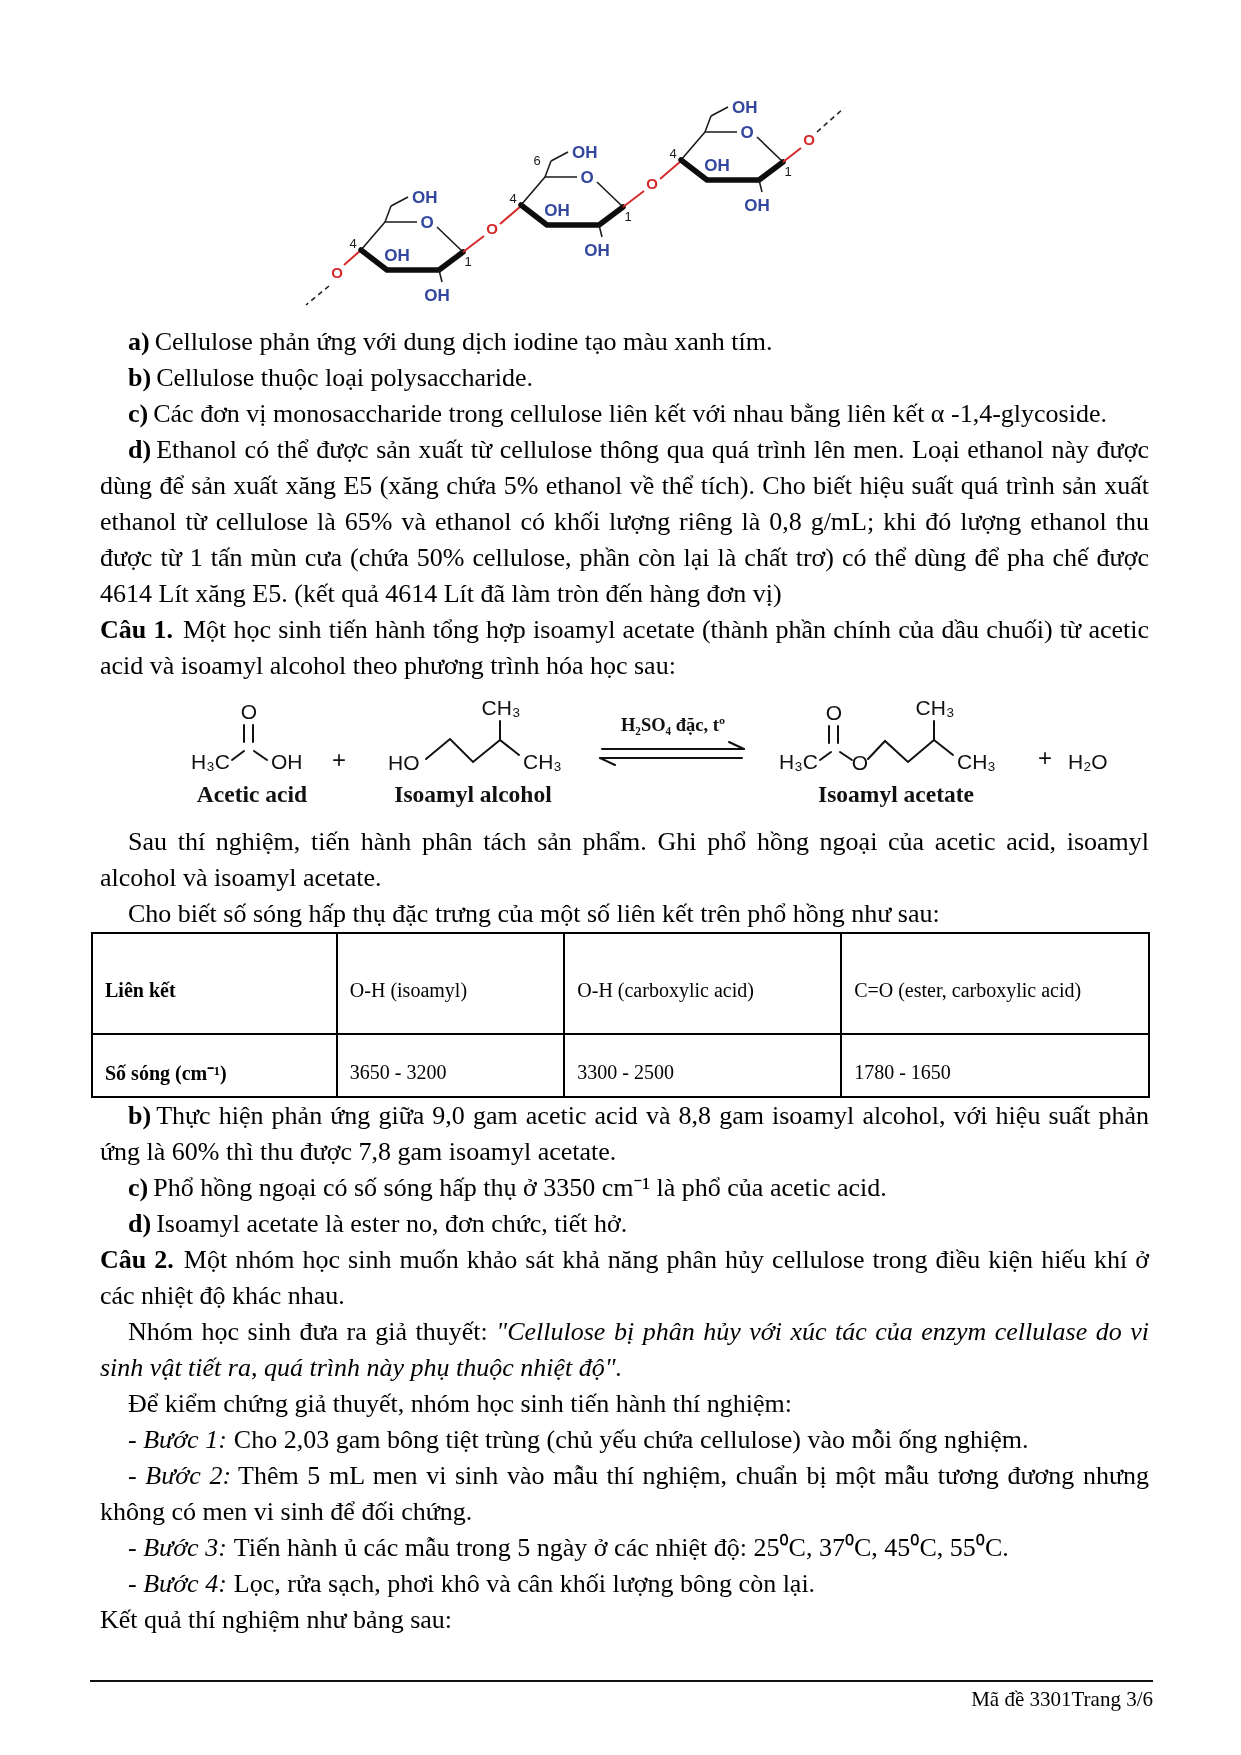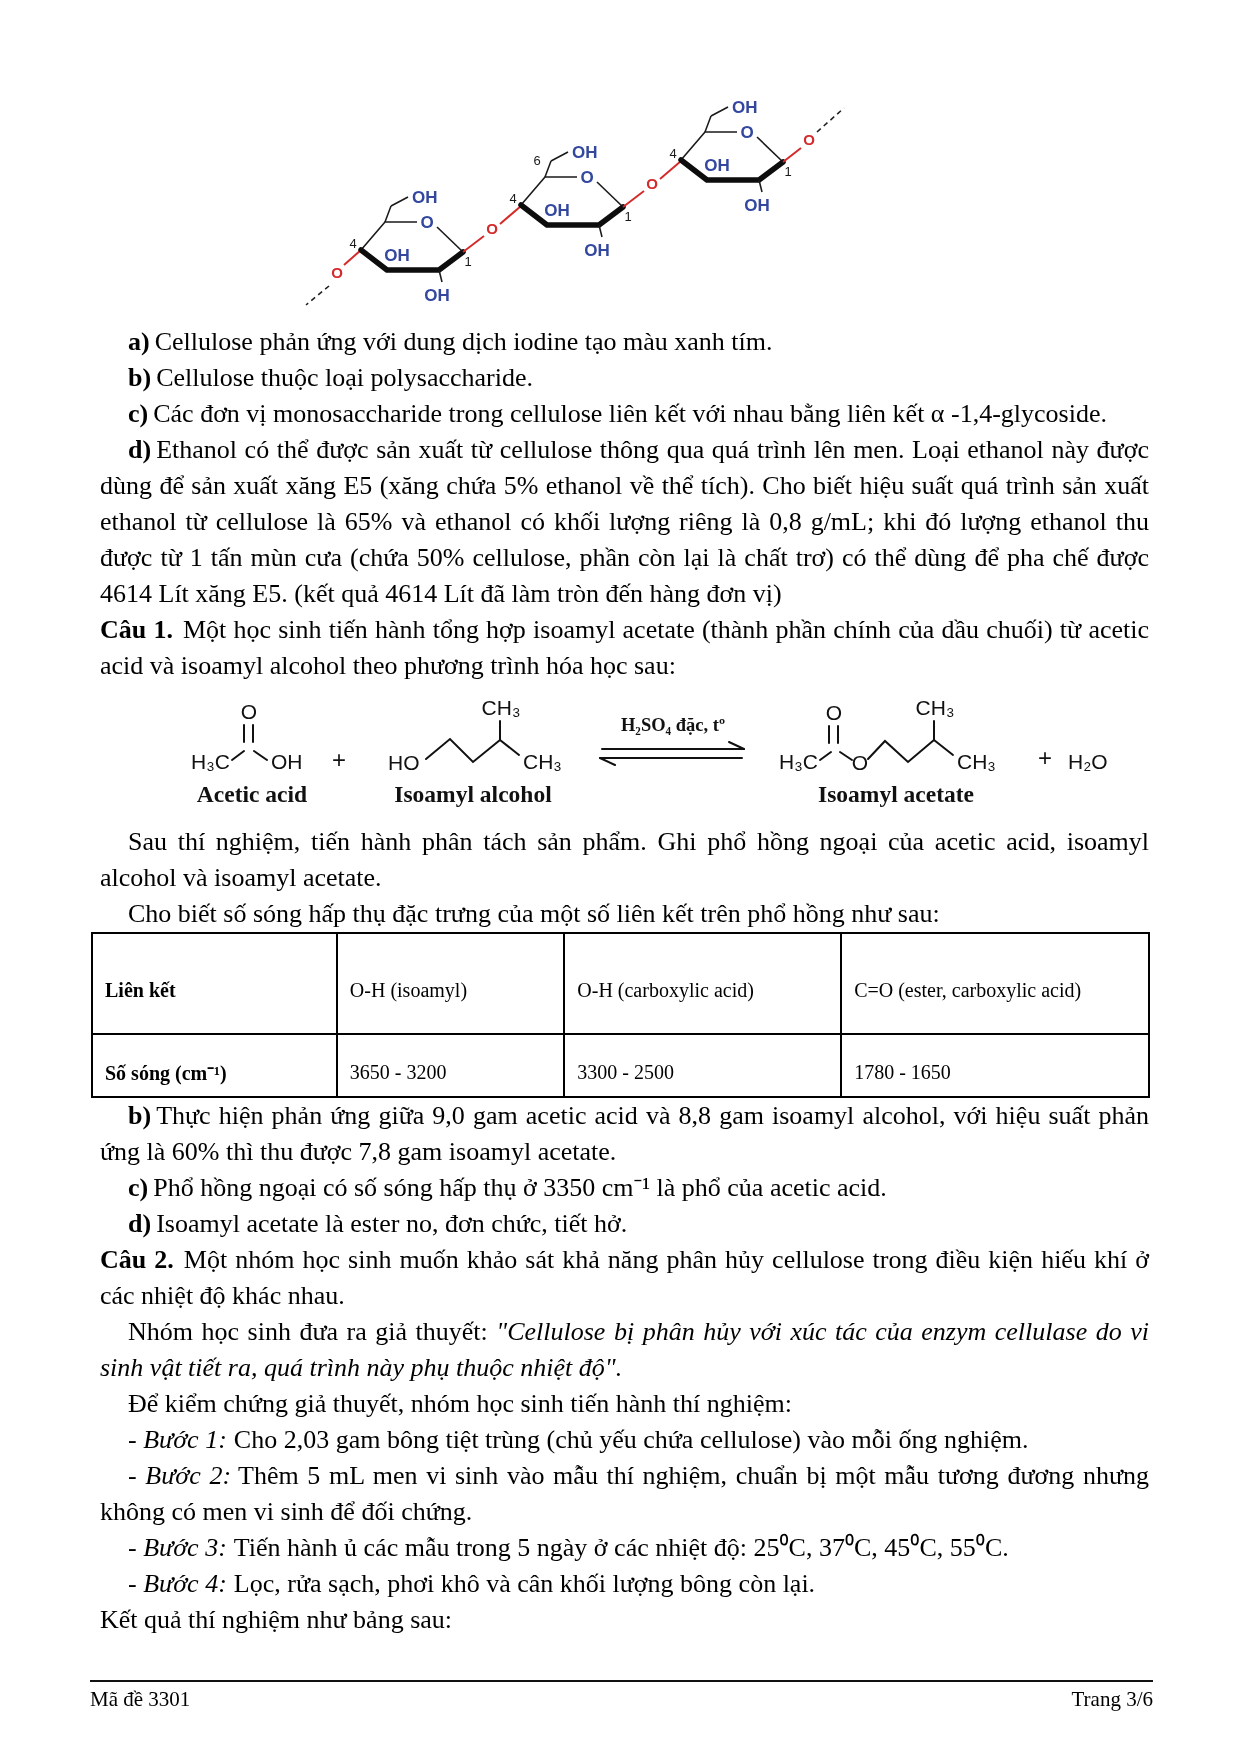--- a/index.html
+++ b/index.html
@@ -35,21 +35,21 @@
   
   table.ir{border-collapse:collapse;width:calc(100% + 10px);margin-left:-9px;table-layout:fixed;}
   table.ir td{border:2px solid #000;font-size:20px;padding:17px 10px 4px 12px;vertical-align:middle;}
   table.ir .c0{width:23%;font-weight:bold;}
   table.ir .c1{width:21.2%;}
   table.ir .c2{width:26.3%;}
   table.ir .c3{width:29.5%;text-align:justify;}
   table.ir tr.hd td{height:78px;}
   table.ir tr.vals td{height:40px;}
   
-  .footer{position:absolute;left:90px;right:88px;top:1680px;border-top:2.5px solid #111;padding-top:5px;display:flex;justify-content:space-between;font-size:21px;}
+  .footer{position:absolute;left:90px;right:88px;top:1680px;border-top:2.5px solid #111;padding-top:5px;display:flex;justify-content:flex-end;font-size:21px;}
 </style>
 </head>
 <body>
 
 <div class="page">
   <div class="content">
 
     <div class="fig-cellulose">
       <svg width="560" height="230" viewBox="0 0 560 230">
 

